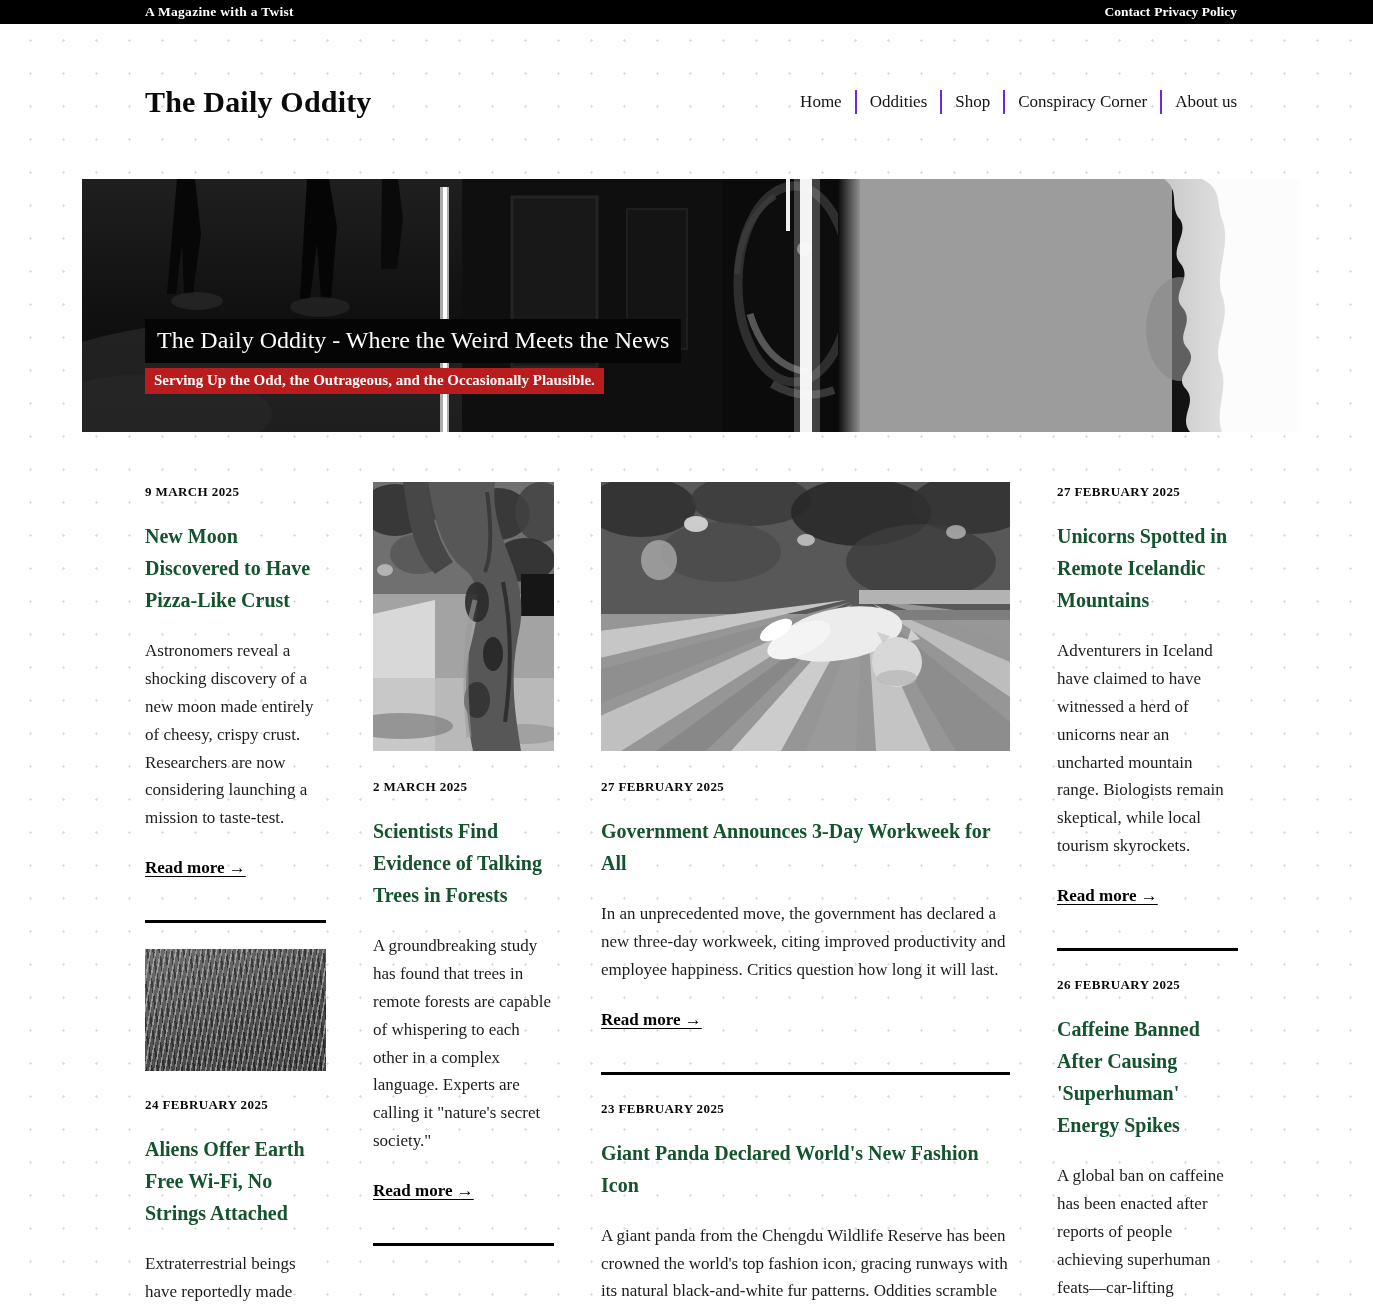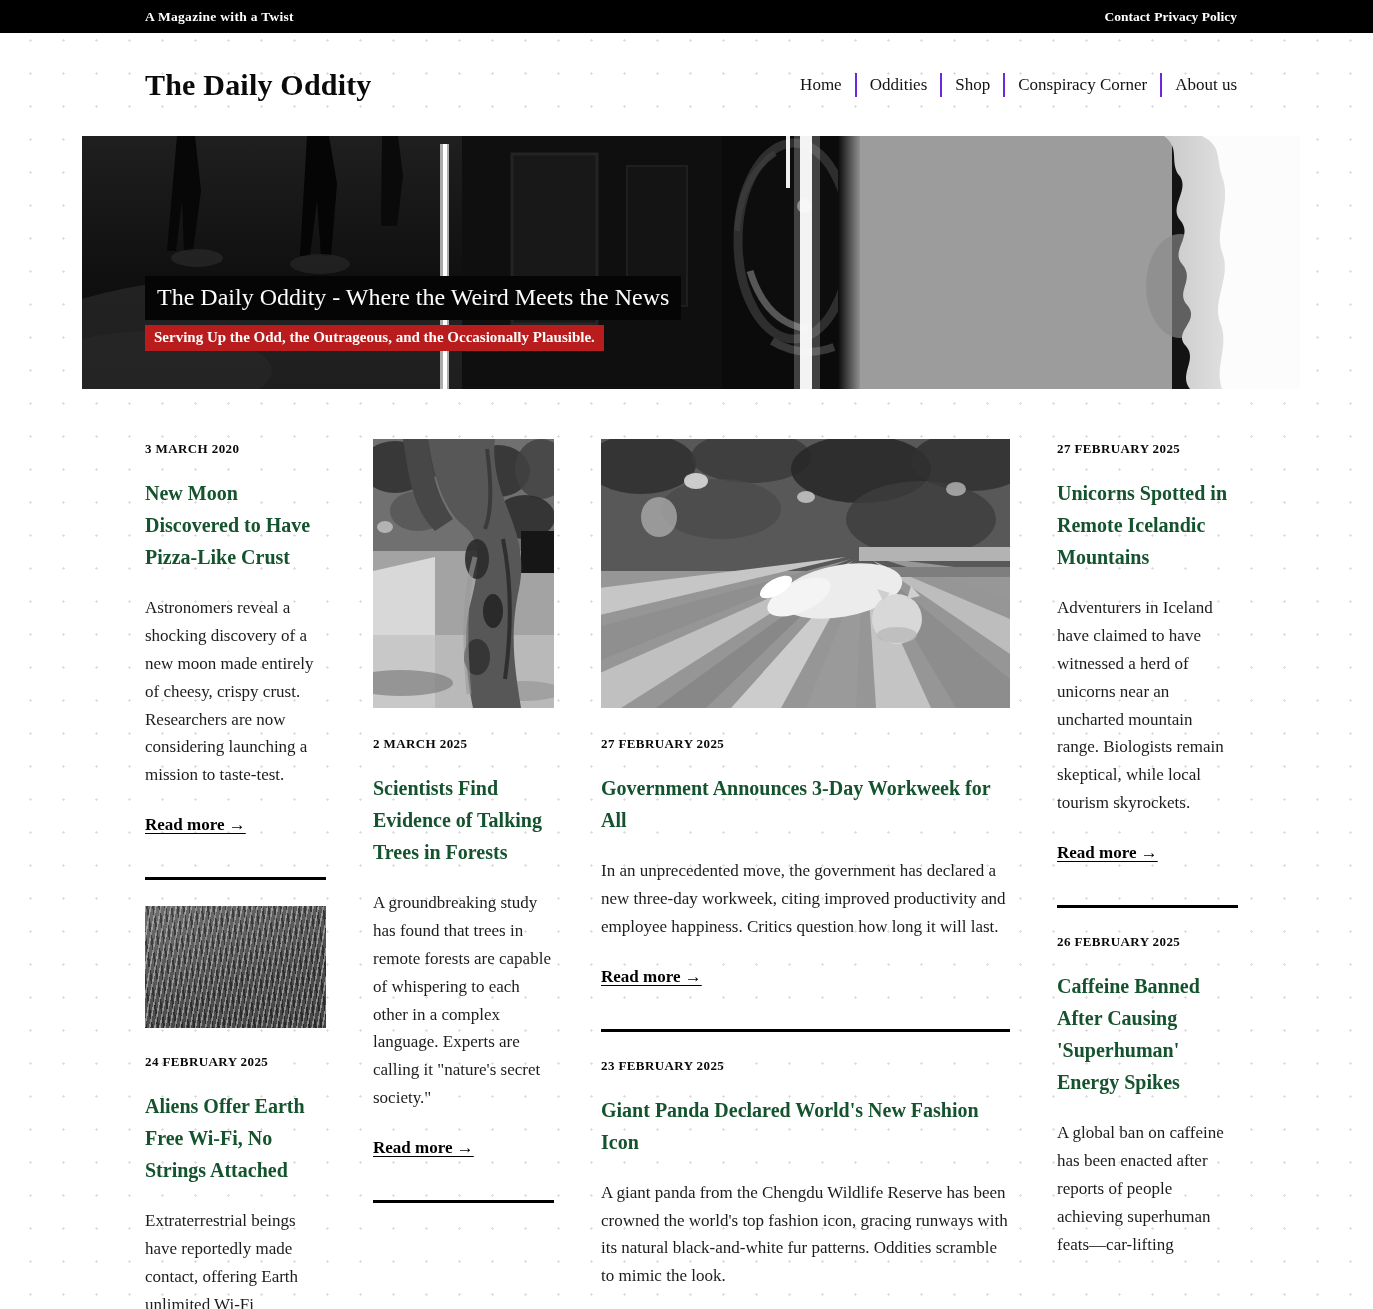--- a/index.html
+++ b/index.html
@@ -8,31 +8,31 @@
     font-family: "Liberation Serif", "DejaVu Serif", serif;
     color:#111;
     background:
       radial-gradient(circle, #dedede 1.1px, rgba(255,255,255,0) 1.4px) 14px 24px / 33px 33px,
       #ffffff;
   }
   a { color:inherit; text-decoration:none; cursor:pointer; }
 
   
   .topbar {
-    height:33px; background:#000; color:#fff;
+    height:24px; background:#000; color:#fff;
     display:flex; align-items:center; justify-content:space-between;
     padding:0 136px 0 145px;
   }
   .topbar .tagline { font-size:13.5px; font-weight:bold; letter-spacing:.3px; }
   .topbar-links { display:flex; gap:4px; }
   .topbar-links a { font-size:13.5px; font-weight:bold; }
 
   
   .siteheader {
-    height:103px; display:flex; align-items:center; justify-content:space-between;
+    height:155px; display:flex; align-items:center; justify-content:space-between;
     padding:0 136px 0 145px;
   }
   .site-title { font-size:30px; font-weight:bold; letter-spacing:.2px; color:#0a0a0a; }
   .mainnav { display:flex; align-items:center; }
   .mainnav a {
     font-size:17px; color:#131313; padding:0 13px;
     border-left:2px solid #6d28d9; line-height:24px;
   }
   .mainnav a:first-child { border-left:none; }
   .mainnav a:last-child { padding-right:0; }
@@ -170,21 +170,21 @@
   <div class="hero-text">
     <div class="hero-title">The Daily Oddity - Where the Weird Meets the News</div><br>
     <div class="hero-subtitle">Serving Up the Odd, the Outrageous, and the Occasionally Plausible.</div>
   </div>
 </div>
 
 <main class="maingrid">
 
   <div class="gcol">
     <article>
-      <div class="article-date">3 MARCH 2020</div>
+      <div class="article-date">9 MARCH 2025</div>
       <h2 class="article-title">New Moon Discovered to Have Pizza-Like Crust</h2>
       <p class="article-body">Astronomers reveal a shocking discovery of a new moon made entirely of cheesy, crispy crust. Researchers are now considering launching a mission to taste-test.</p>
       <a class="read-more">Read more →</a>
     </article>
     <hr class="divider">
     <article>
       <div class="fur-img"></div>
       <div class="article-date">24 FEBRUARY 2025</div>
       <h2 class="article-title">Aliens Offer Earth Free Wi-Fi, No Strings Attached</h2>
       <p class="article-body">Extraterrestrial beings have reportedly made contact, offering Earth unlimited Wi-Fi</p>

